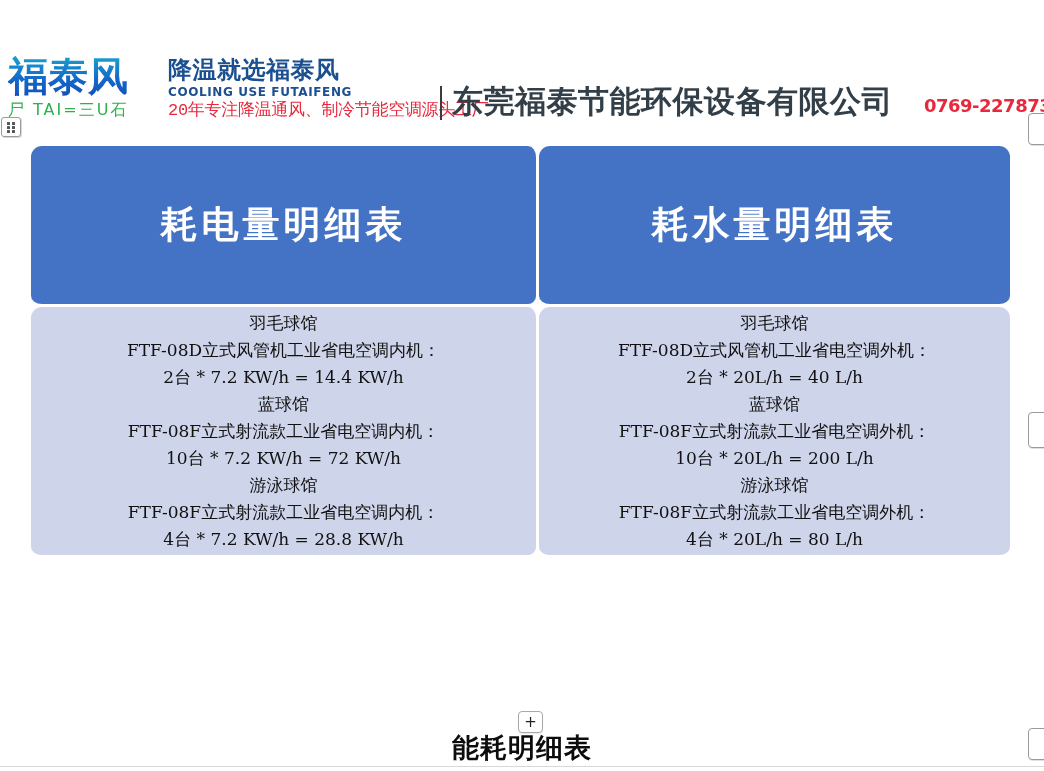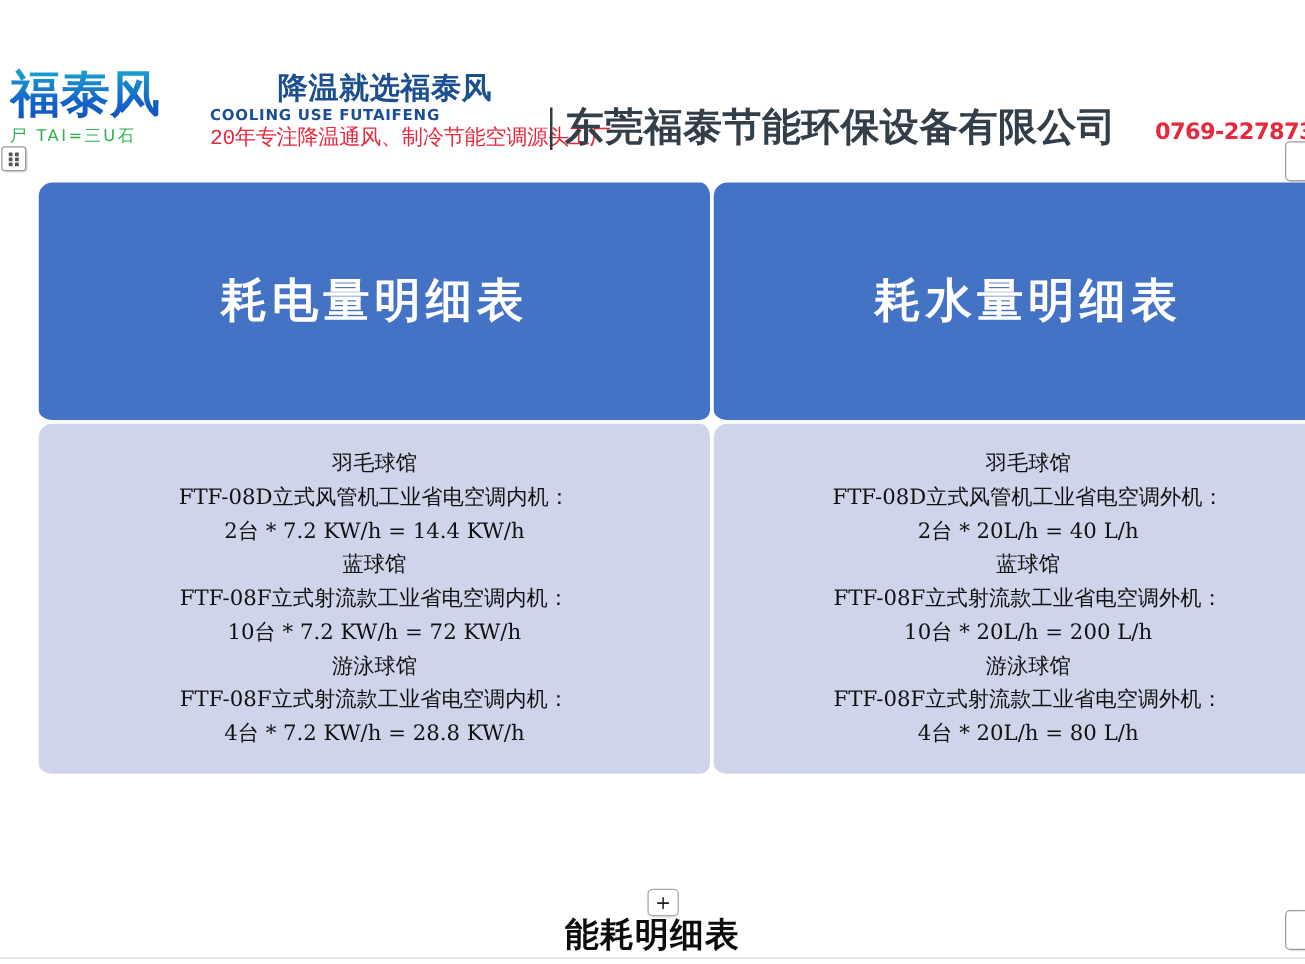--- a/index.html
+++ b/index.html
@@ -39,42 +39,41 @@
     letter-spacing: 0px;
     line-height: 44px;
     background: linear-gradient(180deg, #1aa5cf 0%, #1466c8 60%, #1050b8 100%);
     -webkit-background-clip: text;
     background-clip: text;
     color: transparent;
     white-space: nowrap;
   }
   #brand-logo-latin {
     font-family: "DejaVu Sans", sans-serif;
-    font-size: 13px;
+    font-size: 16px;
     font-weight: 500;
     color: #2bb24c;
     letter-spacing: 2px;
     margin-top: 2px;
     white-space: nowrap;
   }
 
   #slogan-block {
     position: absolute;
     left: 168px; top: 8px;
     width: 280px;
   }
   #slogan-cn {
     font-family: "DejaVu Sans", sans-serif;
     font-size: 24px;
     font-weight: 700;
     color: #1b4f8f;
     letter-spacing: 0.5px;
     line-height: 28px;
     white-space: nowrap;
-    text-align: center;
   }
   #slogan-en {
     font-family: "DejaVu Sans", sans-serif;
     font-size: 12px;
     font-weight: 700;
     color: #1b4f8f;
     letter-spacing: 0.6px;
     margin-top: 1px;
     white-space: nowrap;
   }
@@ -156,21 +155,21 @@
   
   #energy-table {
     position: absolute;
     left: 31px; top: 146px;
     width: 979px;
     border-collapse: separate;
     border-spacing: 0;
     table-layout: fixed;
   }
   #energy-table td {
-    padding: 16px;
+    padding: 0;
     vertical-align: middle;
     text-align: center;
     border-radius: 11px;
   }
 
   .table-header-cell {
     background: #4472c4;
     color: #ffffff;
     height: 158px;
     font-family: "DejaVu Serif", "Liberation Serif", serif;

